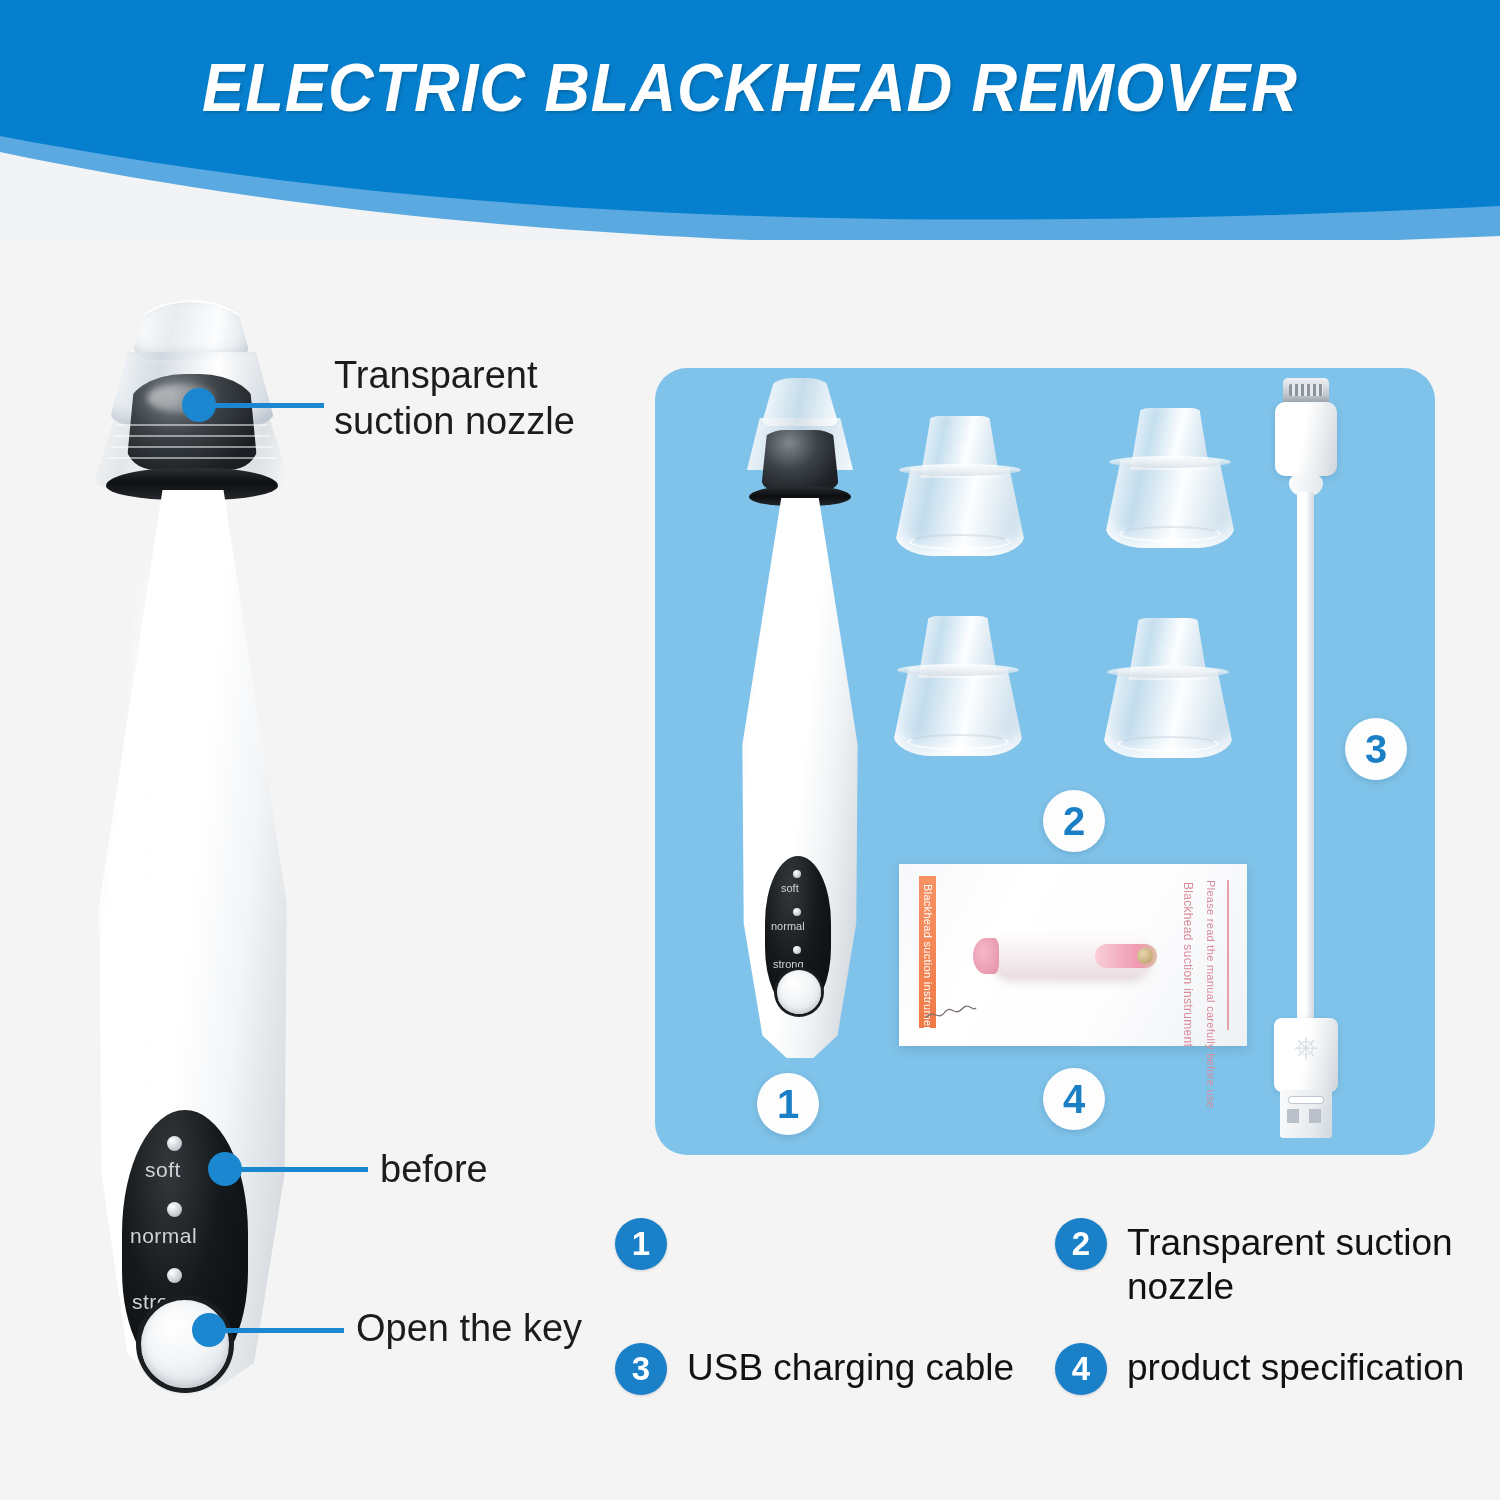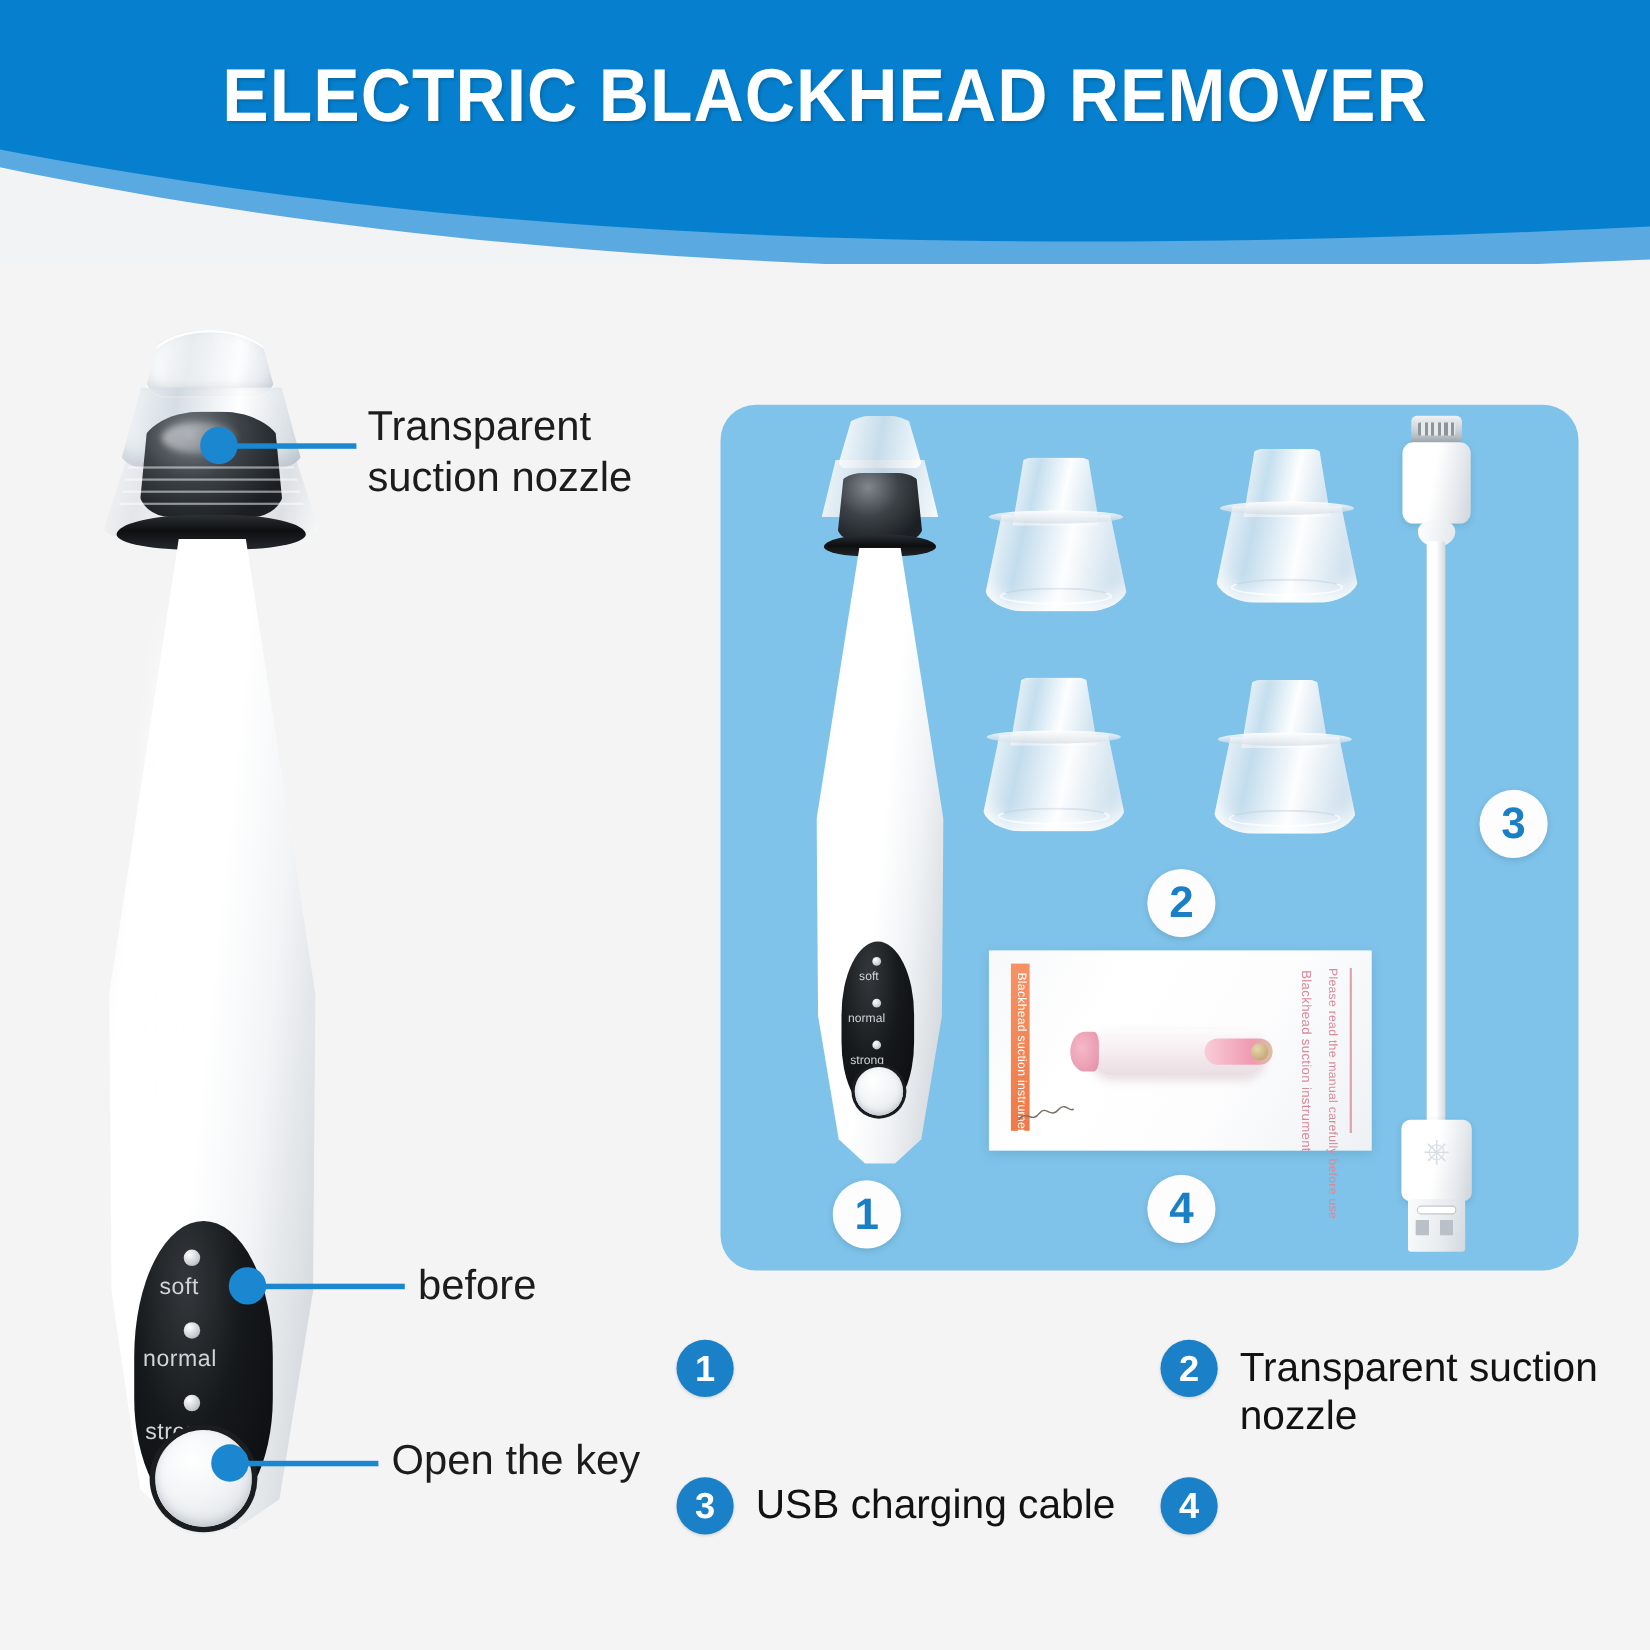--- a/index.html
+++ b/index.html
@@ -9,20 +9,21 @@
     font-family:"Liberation Sans", sans-serif;
     background:#f4f4f4;
     position:relative;
     overflow:hidden;
   }
 
   
   .header {
     position:absolute; left:0; top:0; width:1500px; height:240px;
     overflow:hidden;
+    font-style:italic;
   }
   .header-bg { position:absolute; inset:0; background:#0680ce; }
   .header-wave { position:absolute; left:0; bottom:0; width:1500px; height:130px; }
   .header-title {
     position:absolute; left:0; top:48px; width:1500px;
     text-align:center;
     color:#ffffff;
     font-size:68px;
     font-weight:bold;
     letter-spacing:1px;
@@ -358,21 +359,21 @@
     <div class="mode-label" style="left:8px; top:114px;">normal</div>
     <div class="led" style="left:45px; top:158px;"></div>
     <div class="mode-label" style="left:10px; top:180px;">strong</div>
   </div>
 
   <div class="pwr-btn"></div>
 </div>
 
 <div class="callout-dot" style="left:182px; top:388px;"></div>
 <div class="callout-line" style="left:214px; top:403px; width:110px;"></div>
-<div class="callout-text" style="left:334px; top:365px;">Transparent
+<div class="callout-text" style="left:334px; top:352px;">Transparent
 suction nozzle</div>
 
 <div class="callout-dot" style="left:208px; top:1152px;"></div>
 <div class="callout-line" style="left:240px; top:1167px; width:128px;"></div>
 <div class="callout-text" style="left:380px; top:1146px;">before</div>
 
 <div class="callout-dot" style="left:192px; top:1313px;"></div>
 <div class="callout-line" style="left:224px; top:1328px; width:120px;"></div>
 <div class="callout-text" style="left:356px; top:1305px;">Open the key</div>
 
@@ -459,14 +460,15 @@
     <div class="legend-text">Transparent suction nozzle</div>
   </div>
 
   <div class="legend-item" style="left:0px; top:125px; width:430px;">
     <div class="badge-blue">3</div>
     <div class="legend-text">USB charging cable</div>
   </div>
 
   <div class="legend-item" style="left:440px; top:125px; width:445px;">
     <div class="badge-blue">4</div>
+    <div class="legend-text">product specification</div>
   </div>
 </div>
 
 </body></html>

